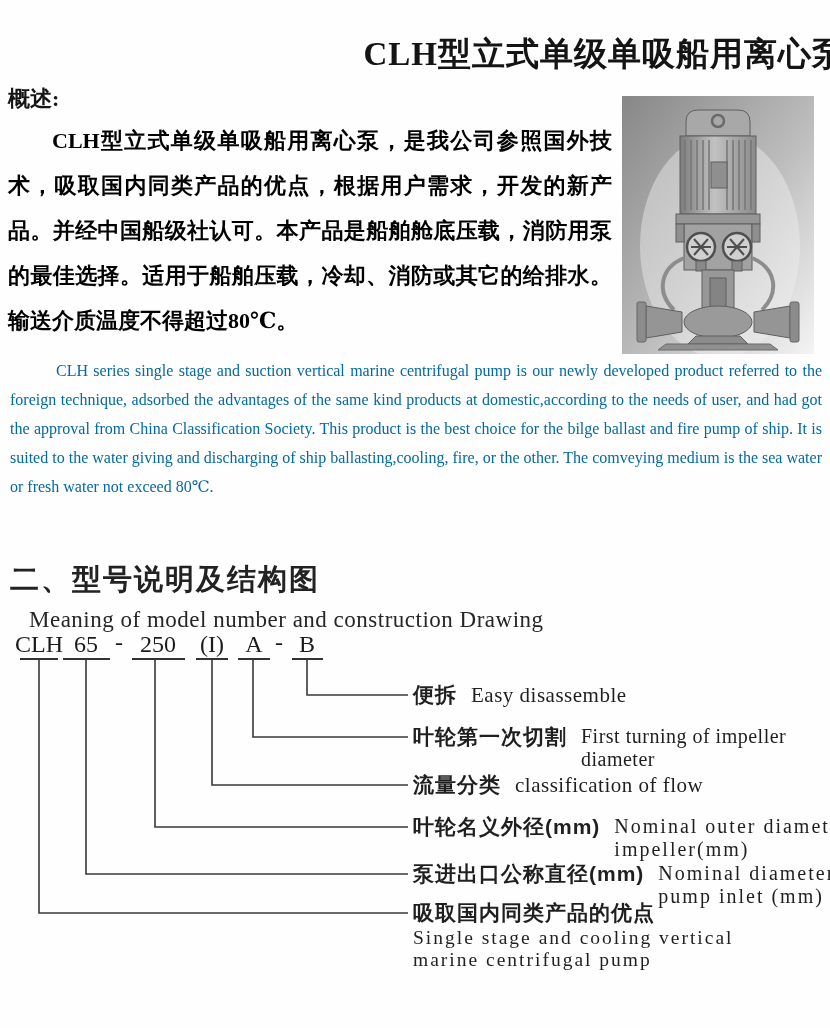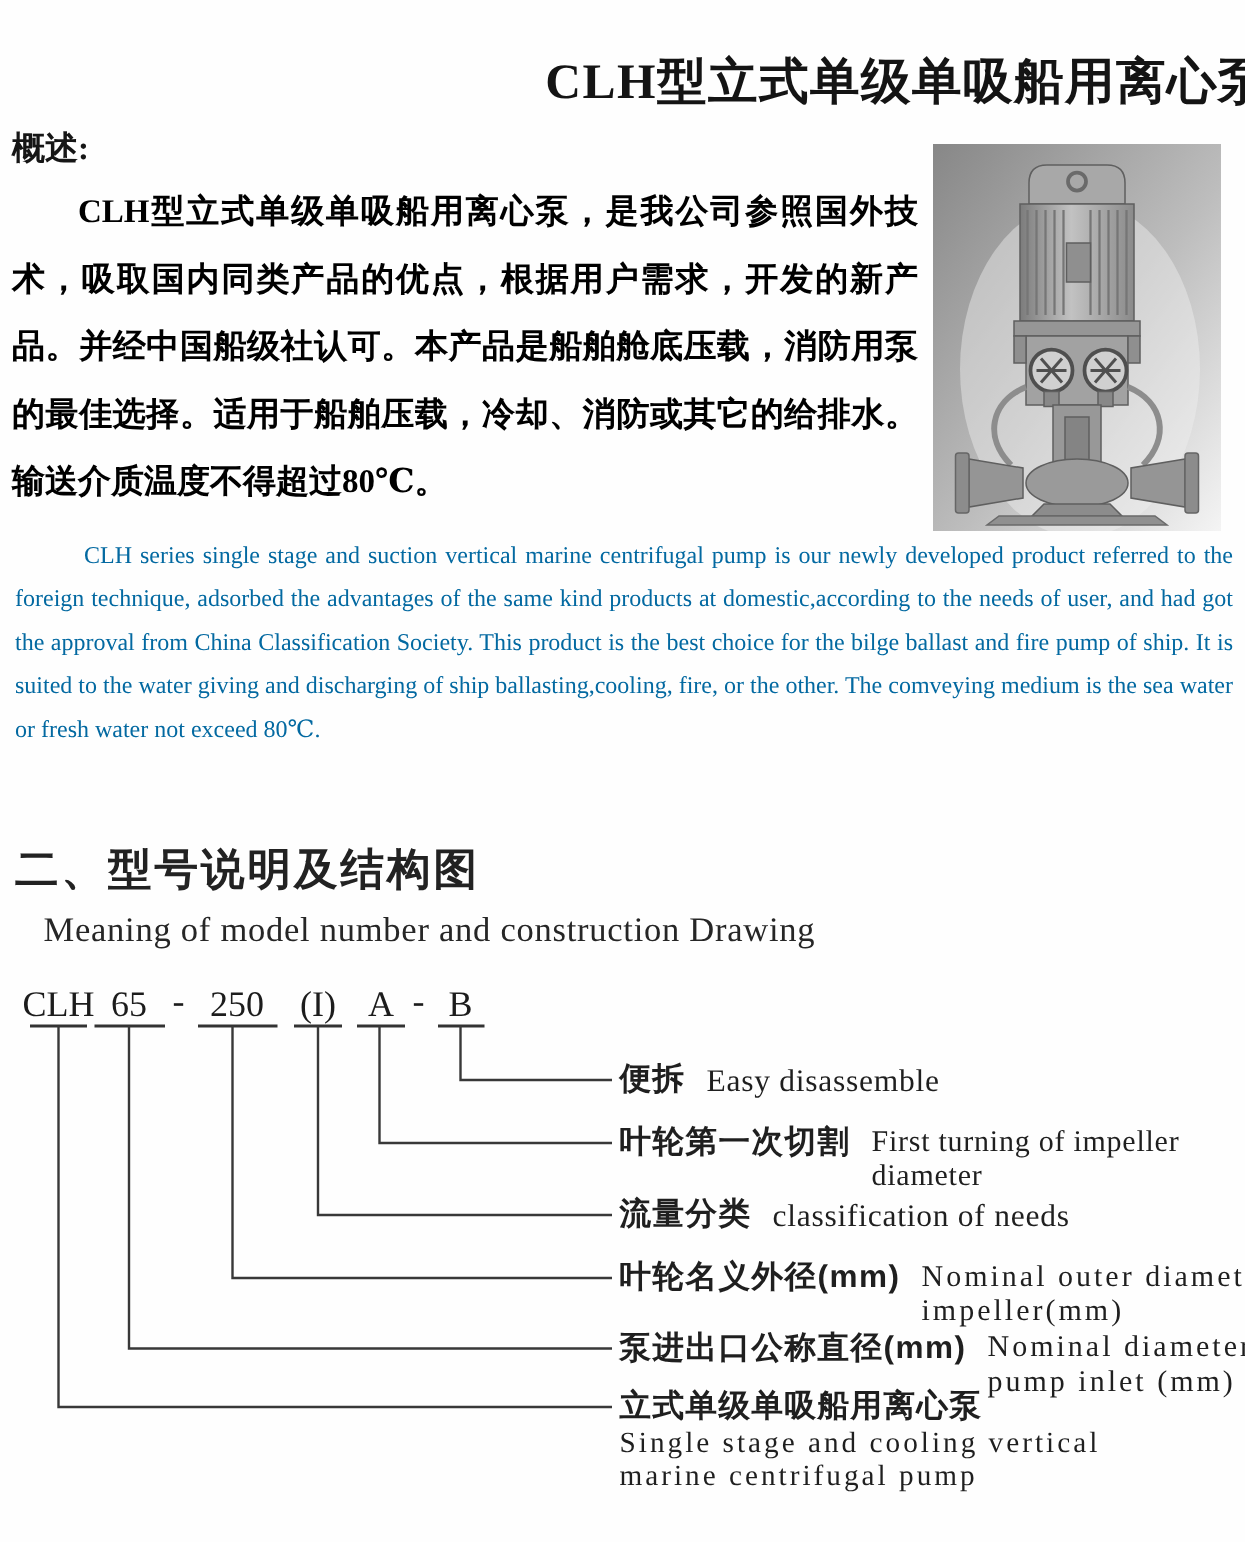--- a/index.html
+++ b/index.html
@@ -27,21 +27,21 @@
     font-size:16px;line-height:29px;text-align:justify;text-indent:46px;color:#0369a1;
   }
   .sec2-zh{
     position:absolute;top:560px;left:10px;margin:0;
     font-family:"Liberation Sans","DejaVu Sans",sans-serif;
     font-size:29px;font-weight:bold;letter-spacing:2px;color:#222;text-align:center;
   }
   .sec2-en{
     position:absolute;top:607px;left:29px;font-size:23px;letter-spacing:0.5px;color:#262626;
   }
-  .diagram{position:absolute;top:645px;left:0;width:686px;height:383px;}
+  .diagram{position:absolute;top:620px;left:0;width:686px;height:383px;}
   .diagram-svg{position:absolute;top:0;left:0;}
   .diagram-svg text{
     font-family:"Liberation Serif","DejaVu Serif",serif;font-size:24px;fill:#1c1c1c;
   }
   .lbl{
     position:absolute;left:413px;display:flex;align-items:flex-start;gap:14px;white-space:nowrap;
   }
   .lbl.col{flex-direction:column;gap:0;}
   .lzh{
     font-family:"Liberation Sans","DejaVu Sans",sans-serif;
@@ -186,41 +186,41 @@
       </span>
     </div>
 
     <div class="lbl" style="top:61px">
       <span class="lzh">便拆</span>
       <span class="len">Easy disassemble</span>
     </div>
 
     <div class="lbl" style="top:151px">
       <span class="lzh">流量分类</span>
-      <span class="len">classification of needs</span>
+      <span class="len">classification of flow</span>
     </div>
 
     <div class="lbl" style="top:193px">
       <span class="lzh">叶轮名义外径(mm)</span>
       <span class="stack sp">
         <span class="l">Nominal outer diameter of</span>
         <span class="l">impeller(mm)</span>
       </span>
     </div>
 
     <div class="lbl" style="top:240px">
       <span class="lzh">泵进出口公称直径(mm)</span>
       <span class="stack sp">
         <span class="l">Nominal diameters of</span>
         <span class="l">pump inlet (mm)</span>
       </span>
     </div>
 
     <div class="lbl col" style="top:279px">
-      <span class="lzh">立式单级单吸船用离心泵</span>
+      <span class="lzh">吸取国内同类产品的优点</span>
       <span class="stack6">
         <span class="l6">Single stage and cooling vertical</span>
         <span class="l6">marine centrifugal pump</span>
       </span>
     </div>
   </div>
 
 </div>
 
 </body></html>

